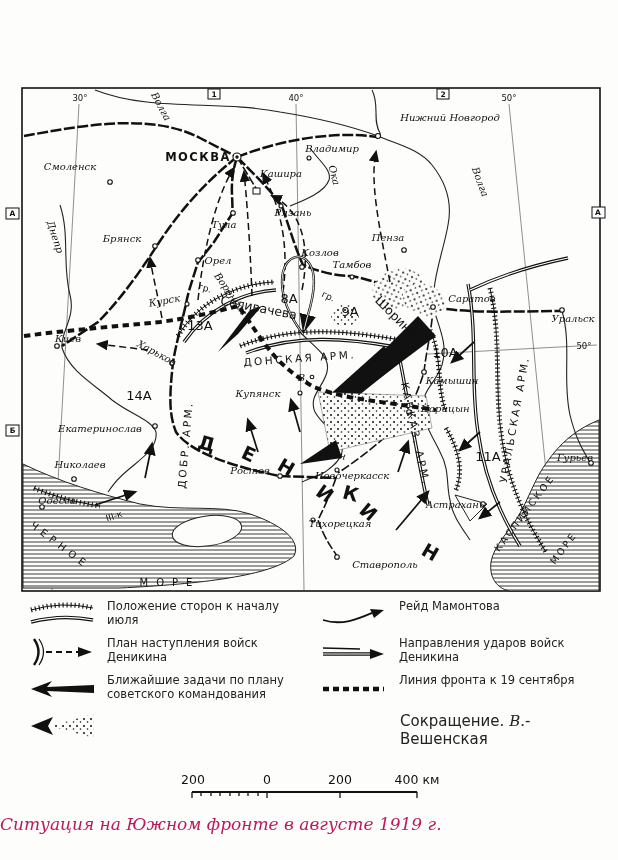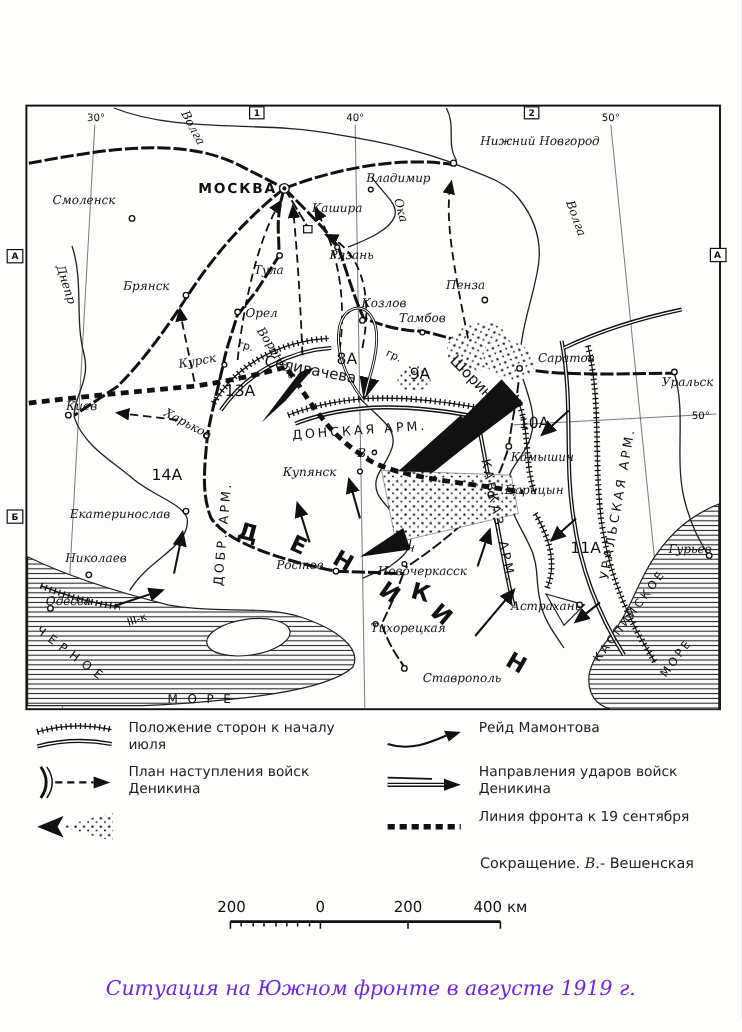--- a/index.html
+++ b/index.html
@@ -43,26 +43,26 @@
   .ten{font:bold 19px "DejaVu Sans",sans-serif;text-anchor:middle}
   .tsea{font:10px "DejaVu Sans",sans-serif;letter-spacing:5px;text-anchor:middle}
   .tsea2{font:10px "DejaVu Sans",sans-serif;letter-spacing:8px;text-anchor:middle}
   .tcasp{font:9.5px "DejaVu Sans",sans-serif;letter-spacing:2.5px;text-anchor:middle}
   
   .legend{position:absolute;left:26px;top:599px;width:570px;display:grid;
           grid-template-columns:286px 278px;column-gap:6px;}
   .litem{display:flex;gap:9px;align-items:flex-start;margin-bottom:5px;
          font-size:11.5px;line-height:1.22;color:#222}
   .litem .sym{flex:0 0 72px}
-  .abbr{font-size:12px;margin:7px 0 0 82px;color:#222}
+  .abbr{font-size:15px;margin:7px 0 0 82px;color:#222}
   .abbr .em{font-style:italic;font-family:"DejaVu Serif",serif}
-  .scalebar{position:absolute;left:140px;top:748px;}
+  .scalebar{position:absolute;left:140px;top:772px;}
   .sclab{font:12.5px "DejaVu Sans",sans-serif;text-anchor:middle}
-  .caption{position:absolute;left:0;top:814px;width:618px;text-align:center;
-           font:italic 17px "DejaVu Serif",serif;color:#6d28d9}
+  .caption{position:absolute;left:0;top:814px;width:618px;text-align:left;
+           font:italic 17px "DejaVu Serif",serif;color:#be185d}
 </style>
 </head>
 <body>
 
 <div class="page">
 
 <svg width="618" height="598" viewBox="0 0 618 598">
   <defs>
     <pattern id="hs" width="8" height="4" patternUnits="userSpaceOnUse">
       <rect width="8" height="4" fill="#fdfdfc"></rect>
@@ -324,20 +324,26 @@
       <svg class="sym" width="72" height="32" viewBox="0 0 72 32">
         <path d="M8,3 Q17,16 8,29" fill="none" stroke="#111" stroke-width="2.4"></path>
         <path d="M13,3 Q22,16 13,29" fill="none" stroke="#111" stroke-width="1.2"></path>
         <path d="M20,16 L52,16" fill="none" stroke="#111" stroke-width="2" stroke-dasharray="6 4"></path>
         <polygon points="66,16 52,11 52,21" fill="#111"></polygon>
       </svg>
       <span>План наступления войск Деникина</span>
     </div>
     <div class="litem">
       <svg class="sym" width="72" height="32" viewBox="0 0 72 32">
+        <polygon points="5,16 26,8 21,14 68,12 68,20 21,18 26,24" fill="#111"></polygon>
+      </svg>
+      <span>Ближайшие задачи по плану советского командования</span>
+    </div>
+    <div class="litem">
+      <svg class="sym" width="72" height="32" viewBox="0 0 72 32">
         <polygon points="5,16 27,7 22,16 27,25" fill="#111"></polygon>
         <polygon points="24,16 68,4 68,28" fill="url(#dots)" stroke="none"></polygon>
       </svg>
     </div>
   </div>
 
   <div>
     <div class="litem">
       <svg class="sym" width="72" height="32" viewBox="0 0 72 32">
         <path d="M5,21 C24,27 40,20 54,14" fill="none" stroke="#111" stroke-width="1.8"></path>

